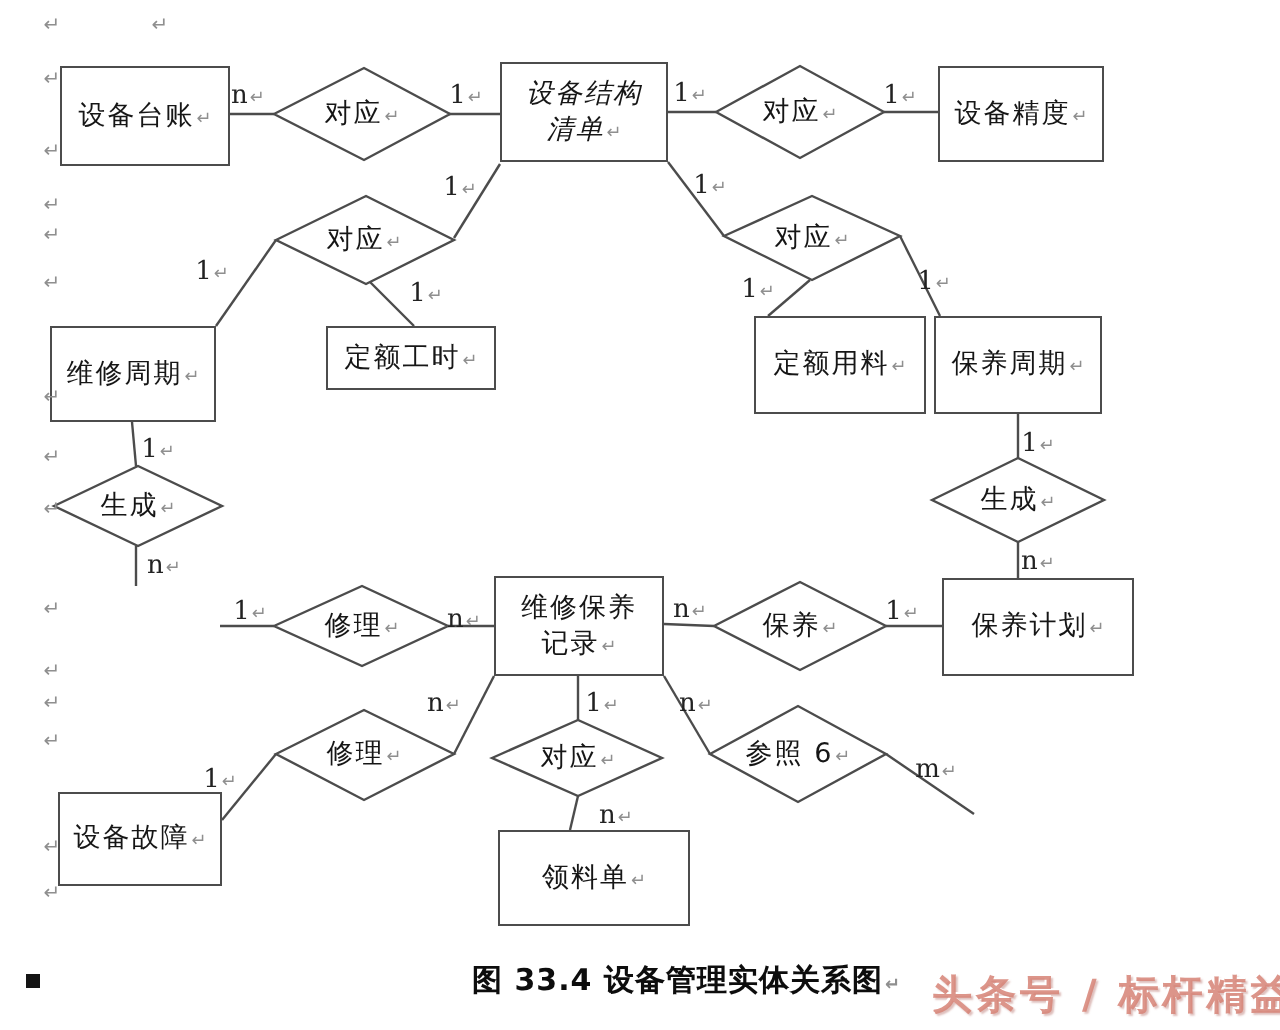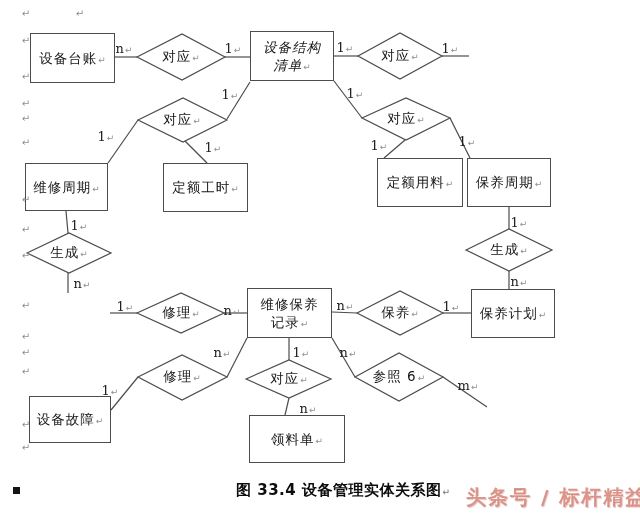--- a/index.html
+++ b/index.html
@@ -102,37 +102,40 @@
     <polygon points="355,377 399,353 443,377 399,401"></polygon>
   </svg>
 
   <div class="entity" style="left:30px;top:33px;width:85px;height:50px;">
     <span class="ln"><span>设备台账</span><span class="pmark">↵</span></span>
   </div>
   <div class="entity" style="left:250px;top:31px;width:84px;height:50px;font-style:italic;">
     <span class="ln">设备结构</span>
     <span class="ln"><span>清单</span><span class="pmark">↵</span></span>
   </div>
+  <div class="entity" style="left:469px;top:33px;width:83px;height:48px;">
+    <span class="ln"><span>设备精度</span><span class="pmark">↵</span></span>
+  </div>
   <div class="entity" style="left:25px;top:163px;width:83px;height:48px;">
     <span class="ln"><span>维修周期</span><span class="pmark">↵</span></span>
   </div>
-  <div class="entity" style="left:163px;top:163px;width:85px;height:49px;">
+  <div class="entity" style="left:163px;top:163px;width:85px;height:32px;">
     <span class="ln"><span>定额工时</span><span class="pmark">↵</span></span>
   </div>
   <div class="entity" style="left:337px;top:158px;width:86px;height:49px;margin-left:40px;">
     <span class="ln"><span>定额用料</span><span class="pmark">↵</span></span>
   </div>
   <div class="entity" style="left:467px;top:158px;width:84px;height:49px;">
     <span class="ln"><span>保养周期</span><span class="pmark">↵</span></span>
   </div>
   <div class="entity" style="left:247px;top:288px;width:85px;height:50px;">
     <span class="ln">维修保养</span>
     <span class="ln"><span>记录</span><span class="pmark">↵</span></span>
   </div>
-  <div class="entity" style="left:471px;top:289px;width:84px;height:49px;">
+  <div class="entity" style="left:471px;top:289px;width:96px;height:49px;">
     <span class="ln"><span>保养计划</span><span class="pmark">↵</span></span>
   </div>
   <div class="entity" style="left:29px;top:396px;width:82px;height:47px;">
     <span class="ln"><span>设备故障</span><span class="pmark">↵</span></span>
   </div>
   <div class="entity" style="left:249px;top:415px;width:96px;height:48px;">
     <span class="ln"><span>领料单</span><span class="pmark">↵</span></span>
   </div>
 
   <div class="dlabel" style="left:181px;top:57px;"><span>对应</span><span class="pmark">↵</span></div>

